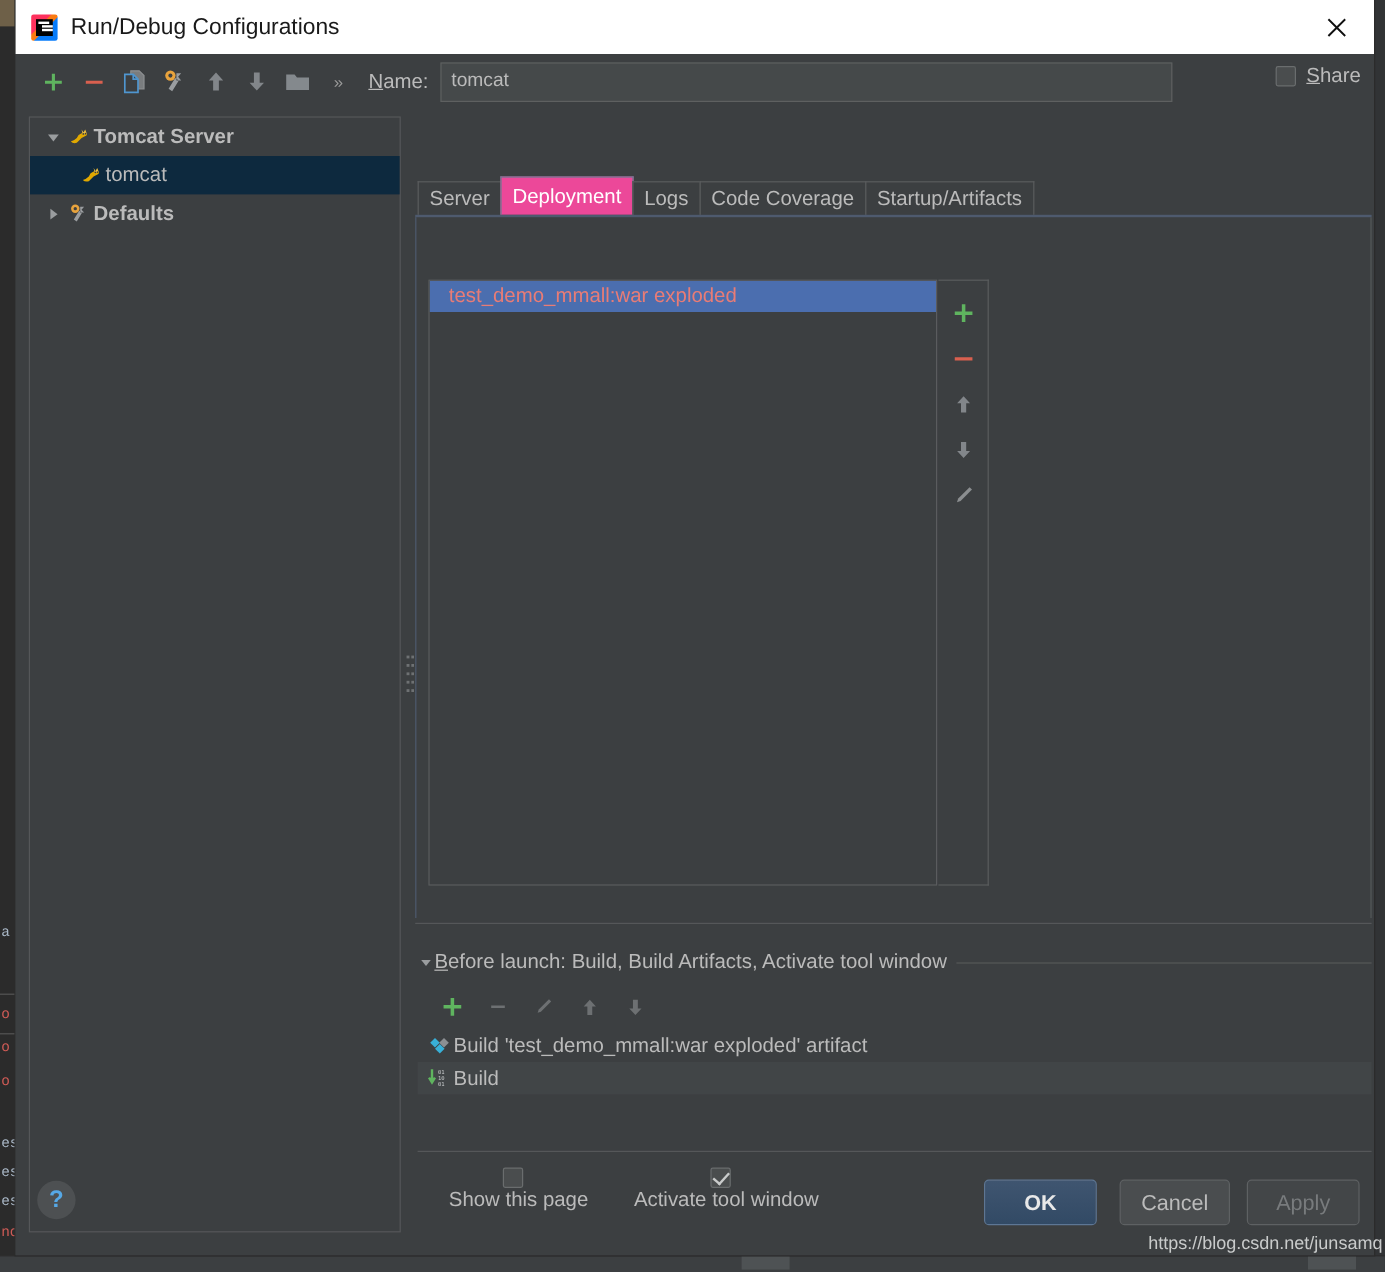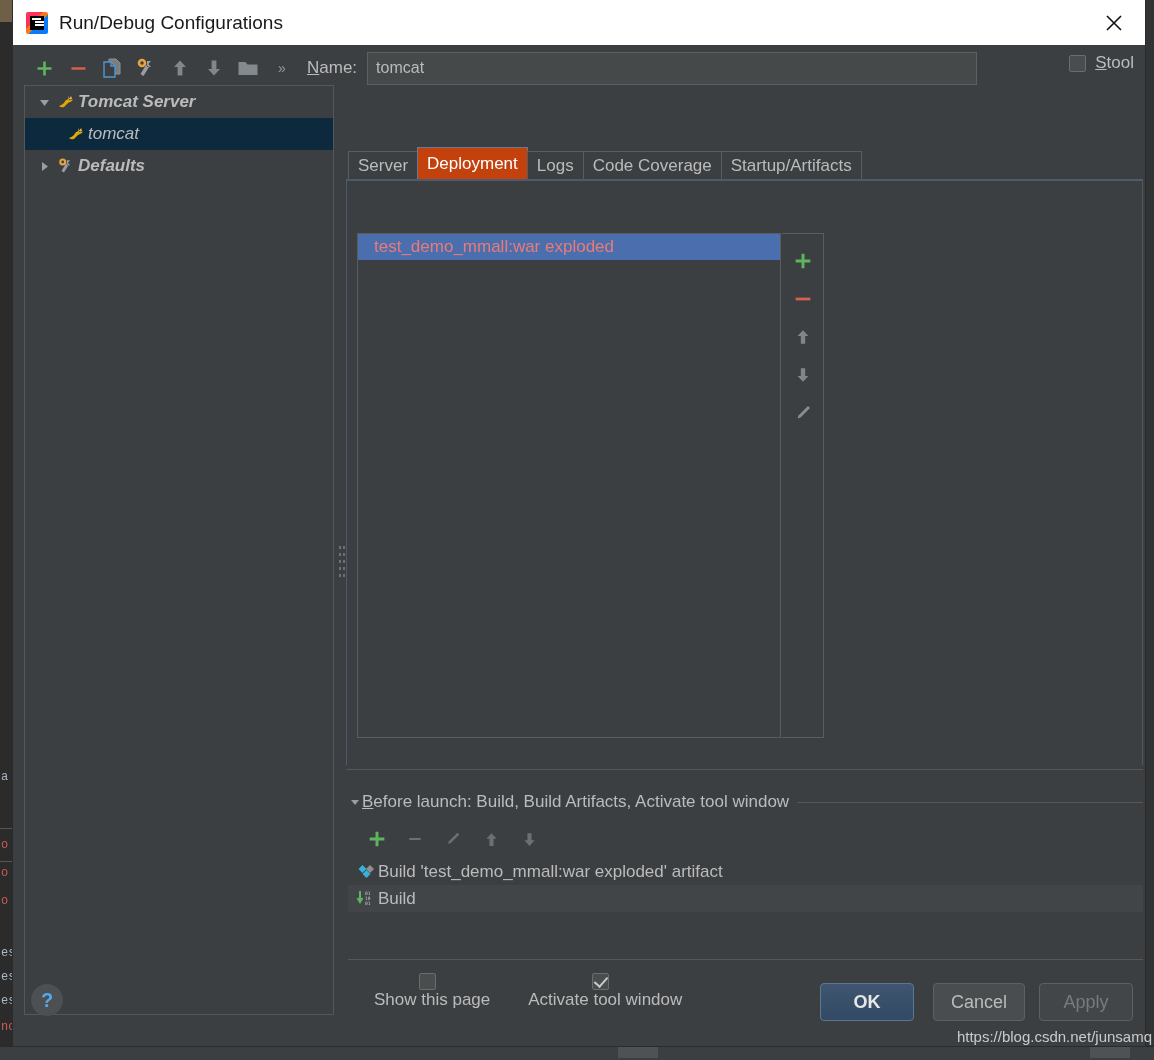--- a/index.html
+++ b/index.html
@@ -201,25 +201,24 @@
   }
   .share-label {
     margin-left: 9px;
     font-size: 17px;
     color: #bbbbbb;
   }
 
   
   .tree-panel {
     position: absolute;
-    left: 11px; top: 40px;
+    left: 11px; top: 52px;
     width: 310px; height: 930px;
     background: #3c3f41;
     border: 1px solid #555759;
-    font-style: italic;
   }
   .tree-row {
     display: flex;
     align-items: center;
     height: 32px;
     padding-left: 9px;
     cursor: pointer;
     font-size: 17px;
   }
   .tree-row.selected { background: #0d293e; }
@@ -270,21 +269,21 @@
     display: flex; align-items: center;
     font-size: 17px;
     color: #bbbbbb;
     background: #3c3f41;
     border: 1px solid #5a5c5e;
     border-bottom: none;
     margin-right: -1px;
     cursor: pointer;
   }
   .tab.active {
-    background: #c2410c;
+    background: #ec4899;
     color: #ffffff;
     height: 32px;
     border-color: #6b7a90;
   }
   .tab-underline {
     position: absolute;
     left: 0; top: 90px;
     width: 797px; height: 2px;
     background: #4e5a6e;
   }
@@ -561,21 +560,21 @@
 
       <div class="name-label">
         <u>N</u><span>ame:</span>
       </div>
 
       <input class="name-input" type="text" value="tomcat" style="">
 
       <div class="share-wrap">
         <div class="chk"></div>
         <div class="share-label">
-          <u>S</u><span>tool</span>
+          <u>S</u><span>hare</span>
         </div>
       </div>
     </div>
 
     <div class="tree-panel">
 
       <div class="tree-row group">
         <span class="twisty">
           <svg width="13" height="13" viewBox="0 0 13 13">
               <path d="M2 4 L11 4 L6.5 10 z" fill="#9a9d9f"></path>

